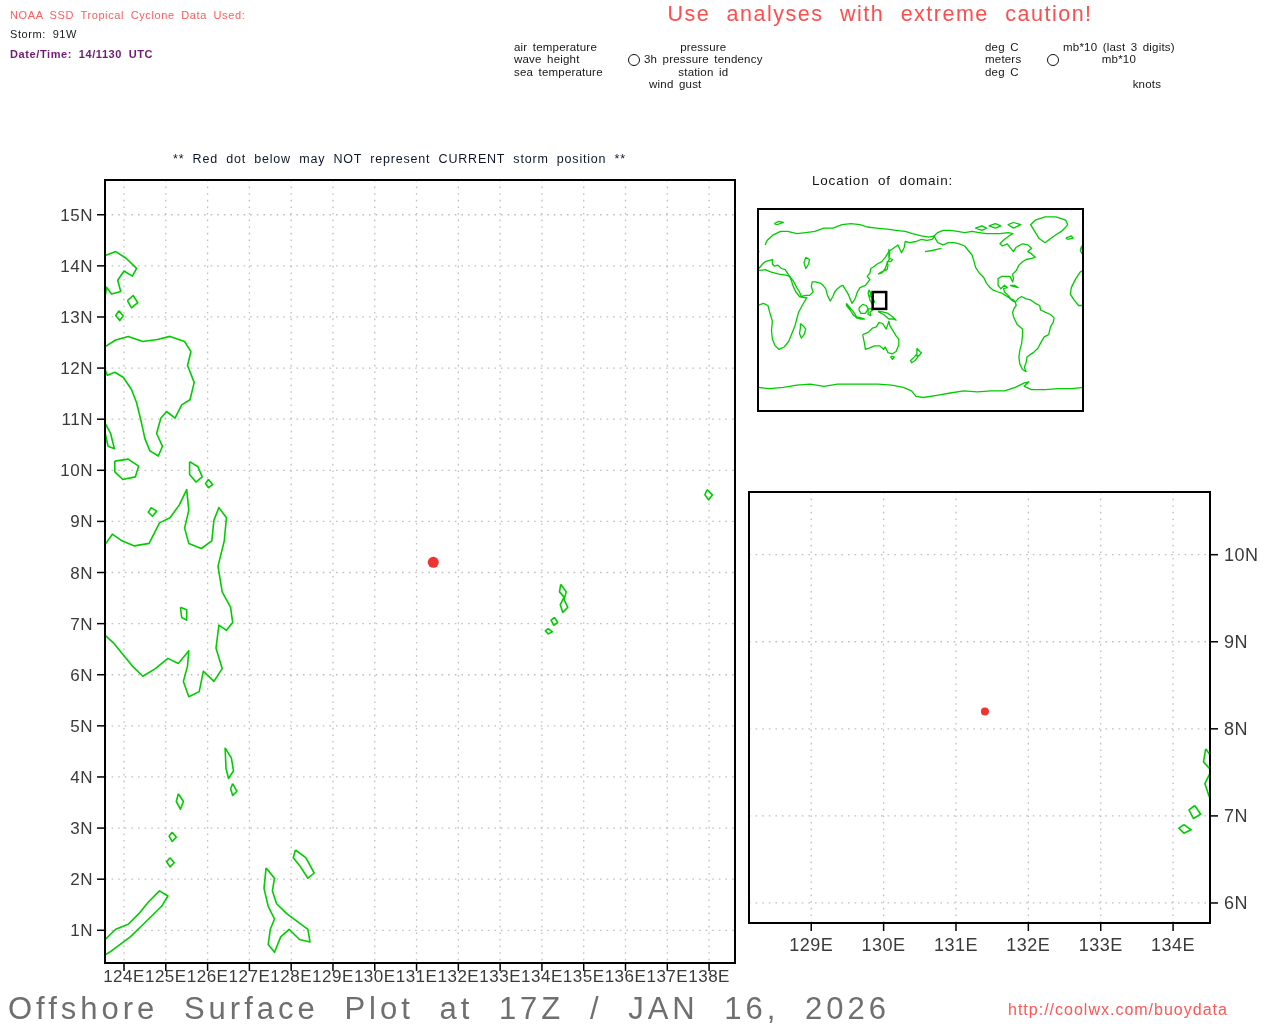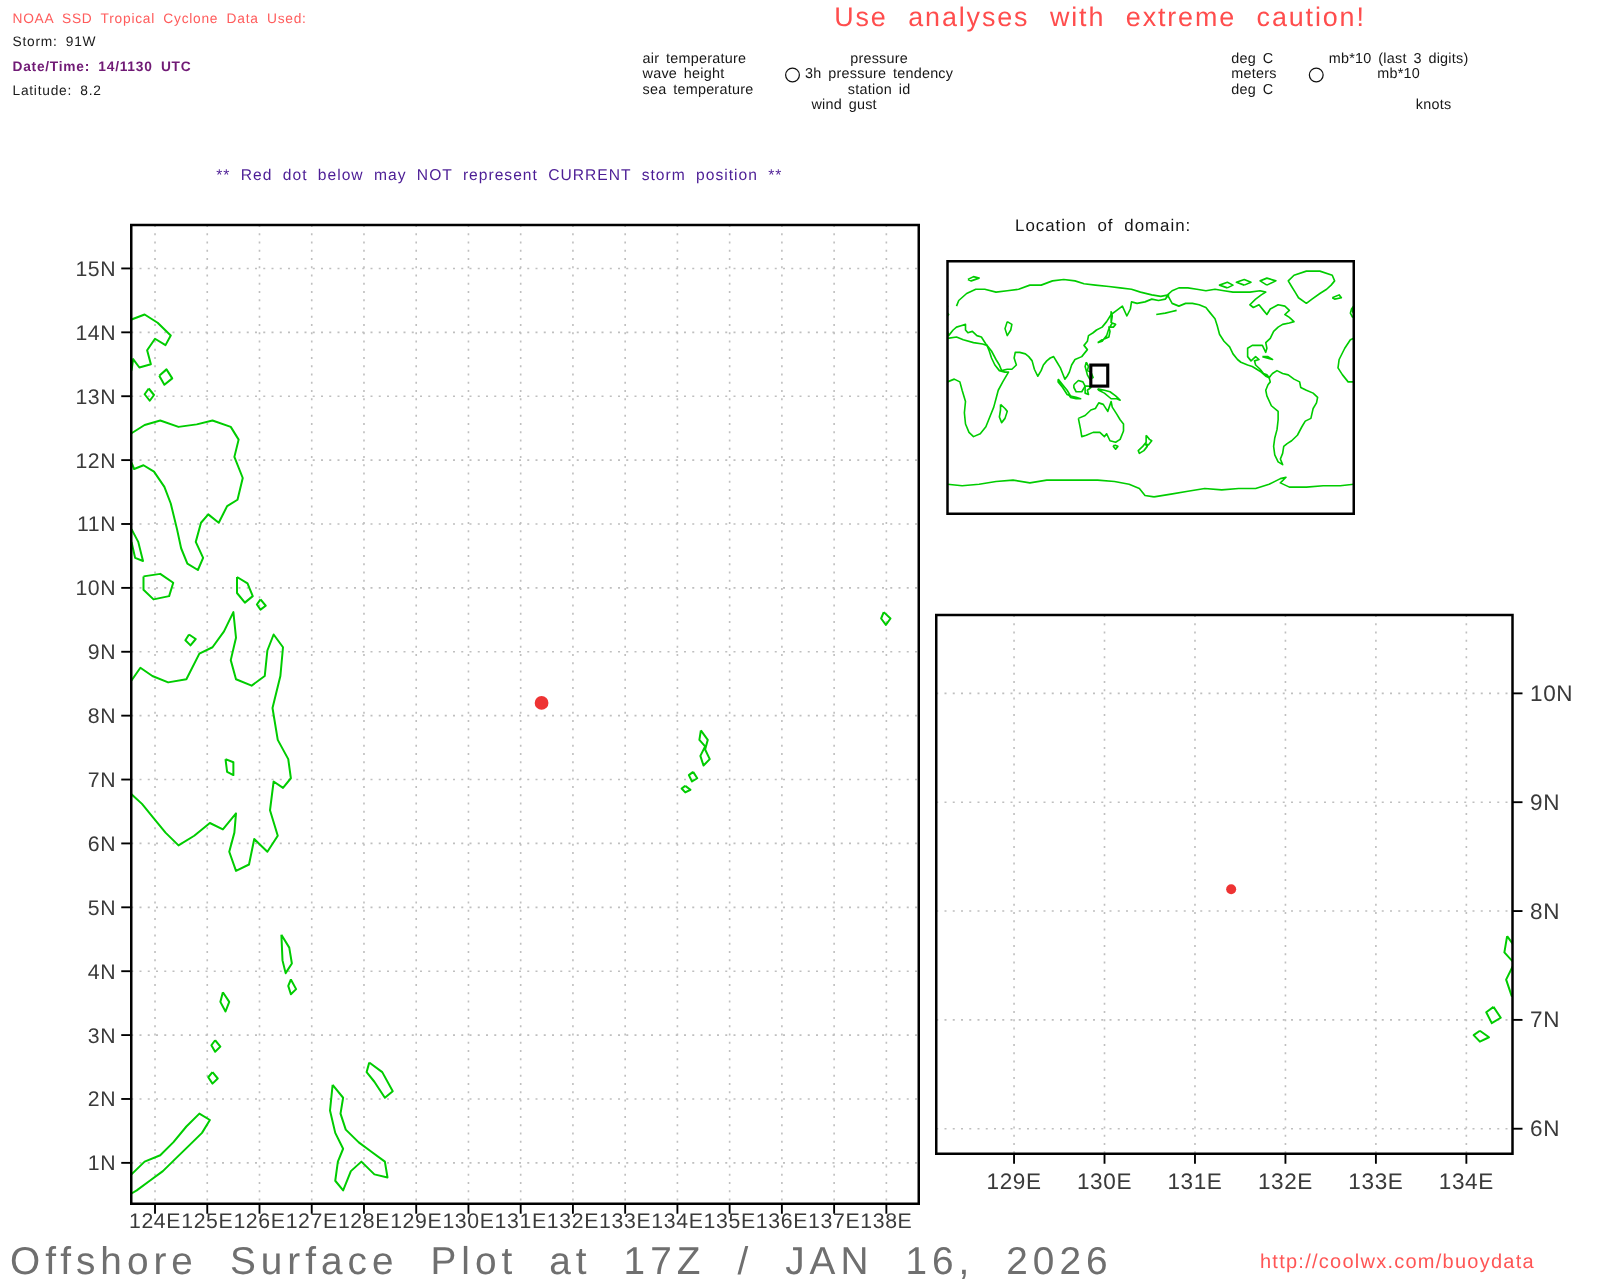--- a/index.html
+++ b/index.html
@@ -13,34 +13,33 @@
            letter-spacing:1.5px;word-spacing:9px;white-space:nowrap}
   .lgd{font-size:11.5px;line-height:12.4px;letter-spacing:.2px;word-spacing:2px;color:#161616;
        display:grid;row-gap:0;align-items:center}
   #lgd-station{left:514px;top:41px;grid-template-columns:110px 20px auto}
   #lgd-units{left:985px;top:41px;grid-template-columns:58px 20px auto}
   .cl{text-align:left;white-space:nowrap}
   .cr{text-align:center;white-space:nowrap}
   .circ{width:10px;height:10px;border:1.3px solid #111;border-radius:50%;margin:0 auto}
   .windgust{transform:translateX(-28px)}
   .knots{padding-left:56px}
-  #warning{left:173px;top:133px;font-size:12.5px;color:#4c1d95;letter-spacing:.8px;word-spacing:4px;white-space:nowrap}
+  #warning{left:173px;top:152px;font-size:12.5px;color:#0f172a;letter-spacing:.8px;word-spacing:4px;white-space:nowrap}
   #worldtitle{left:812px;top:173px;font-size:13.5px;letter-spacing:.8px;word-spacing:4px;color:#161616;white-space:nowrap}
   #ftitle{left:8px;top:991px;font-size:31px;color:#6f6f6f;letter-spacing:4px;word-spacing:13px;white-space:nowrap}
   #furl{left:1008px;top:1001px;font-size:16px;color:#ff5555;letter-spacing:1px;white-space:nowrap}
   svg{position:absolute;left:0;top:0}
 </style>
 </head>
 <body>
 
 <div id="hdr" class="abs">
   <div class="red1">NOAA SSD Tropical Cyclone Data Used:</div>
   <div>Storm: 91W</div>
   <div class="redb">Date/Time: 14/1130 UTC</div>
-  <div>Latitude: 8.2</div>
 </div>
 
 <div id="caution" class="abs">Use analyses with extreme caution!</div>
 
 <div id="lgd-station" class="abs lgd">
   <div class="cl">air temperature</div>
   <div></div>
   <div class="cr">pressure</div>
   <div class="cl">wave height</div>
   <div>

